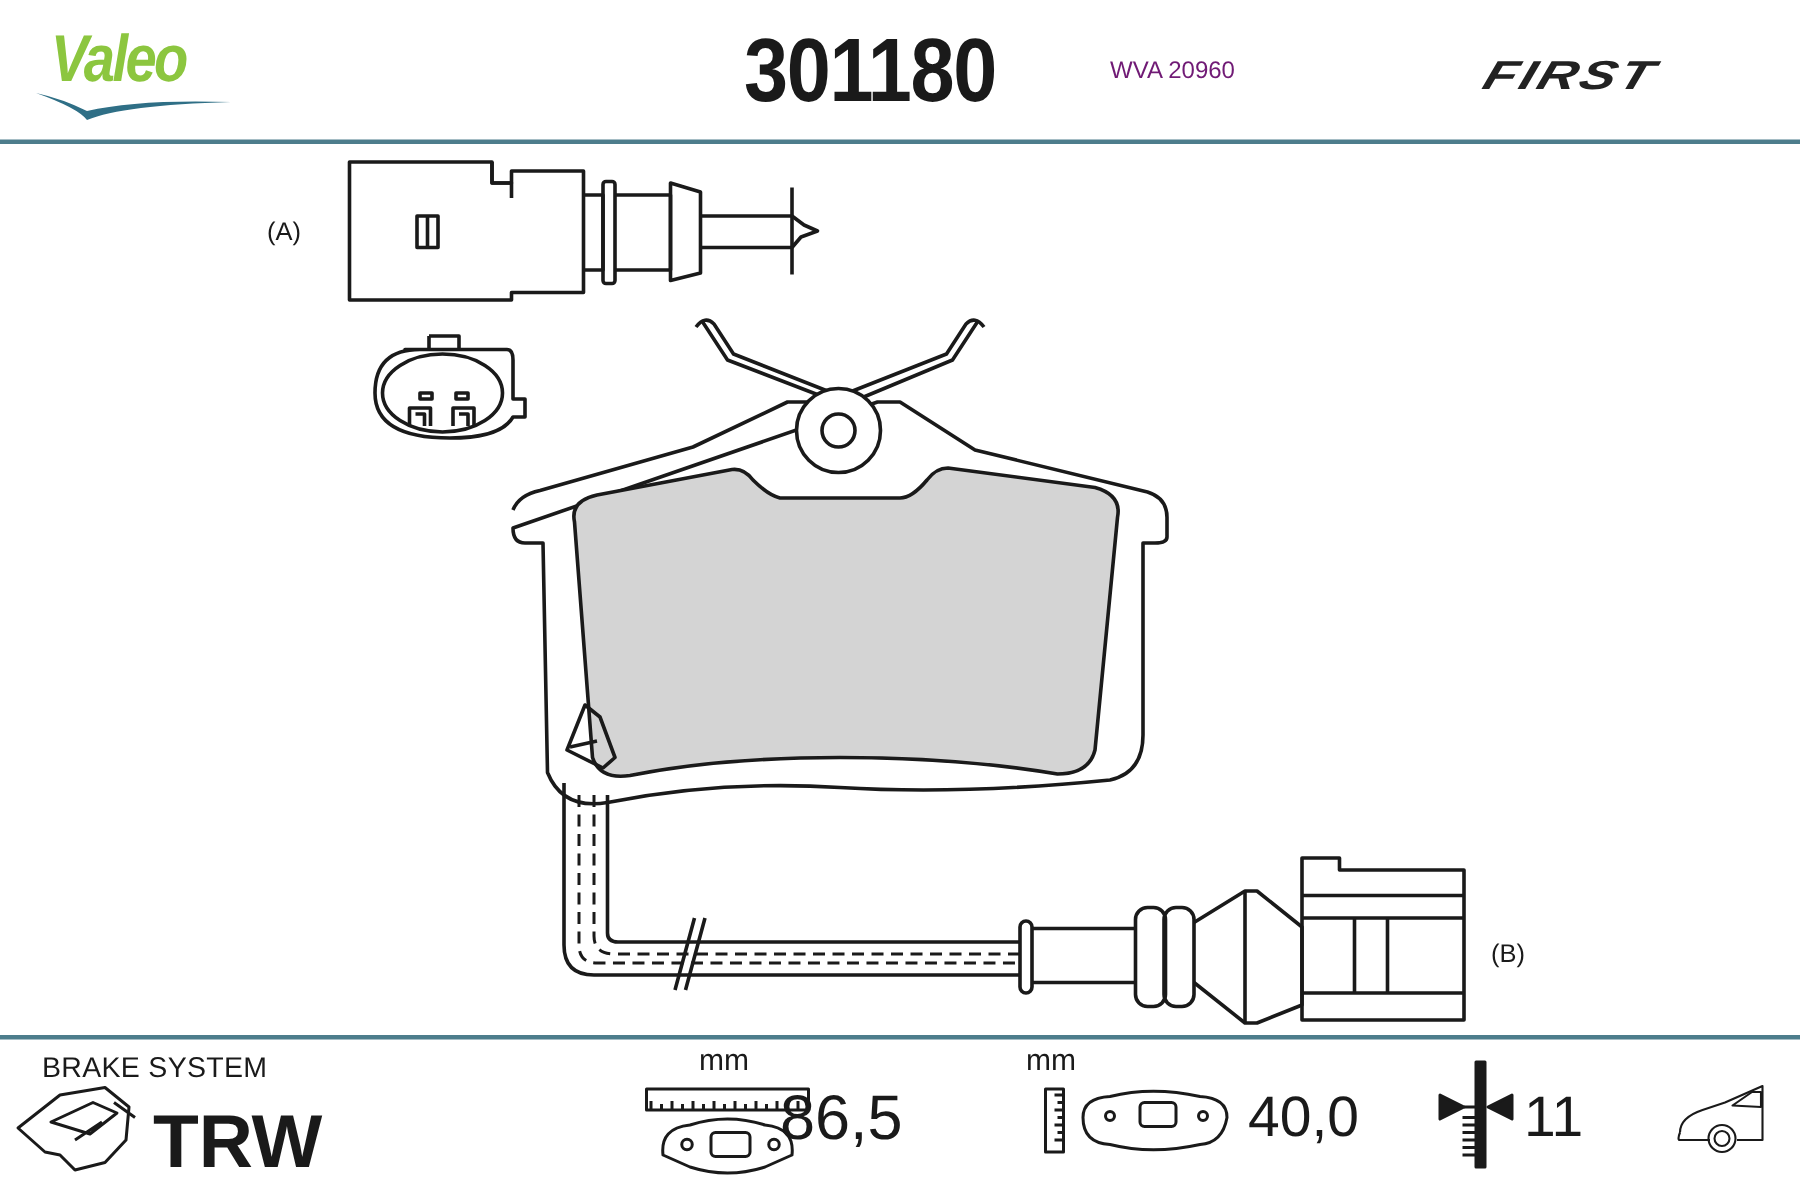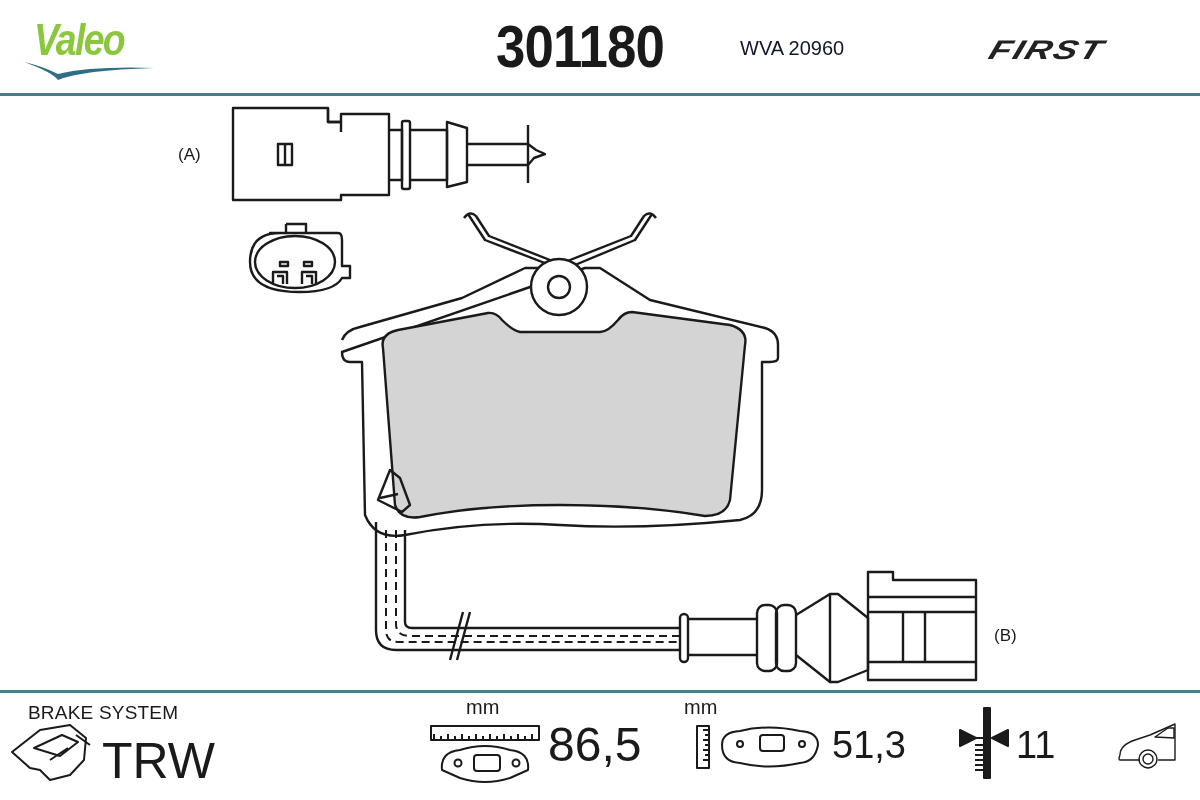--- a/index.html
+++ b/index.html
@@ -1,30 +1,30 @@
 <!DOCTYPE html>
 <html><head>
 <meta charset="utf-8">
 <style>
   html, body { margin:0; padding:0; background:#ffffff; }
   body { width:1200px; height:800px; position:relative; overflow:hidden; font-family:"Liberation Sans", sans-serif; color:#1a1a1a; }
   .abs { position:absolute; }
   .brand { left:22px; top:10px; width:150px; height:70px; }
   .brand-text { position:absolute; left:12px; top:8px; font-family:"Liberation Sans", sans-serif; font-weight:bold; font-style:italic; font-size:44px; letter-spacing:-2px; color:#8cc63f; line-height:44px; transform:scaleX(0.85); transform-origin:left; }
   .part-no { left:496px; top:12px; font-weight:bold; font-size:60px; line-height:70px; letter-spacing:-1px; transform:scaleX(0.88); transform-origin:left; color:#1a1a1a; }
-  .wva { left:740px; top:36px; font-size:20px; line-height:24px; color:#0f172a; }
+  .wva { left:740px; top:36px; font-size:16px; line-height:24px; color:#701a75; }
   .first { left:990px; top:30px; font-size:36px; font-style:italic; font-weight:bold; letter-spacing:2px; line-height:40px; color:#222; transform:skewX(-18deg) scaleY(0.75); }
   .rule { left:0; width:1200px; height:3px; background:#4d7d8c; }
   .label-a { left:178px; top:145px; font-size:17px; }
   .label-b { left:994px; top:626px; font-size:17px; }
   .brake-system { left:28px; top:702px; font-weight:normal; font-size:19px; letter-spacing:0.2px; }
-  .trw { left:102px; top:733px; font-size:50px; line-height:56px; }
+  .trw { left:102px; top:733px; font-size:50px; line-height:56px;font-weight:bold; }
   .mm1 { left:466px; top:696px; font-size:20px; }
   .mm2 { left:684px; top:696px; font-size:20px; }
-  .dim1 { left:548px; top:722px; font-size:48px; line-height:46px; }
+  .dim1 { left:520px; top:722px; font-size:42px; line-height:46px; }
   .dim2 { left:832px; top:722px; font-size:38px; line-height:46px; }
   .dim3 { left:1016px; top:722px; font-size:38px; line-height:46px; }
   svg { position:absolute; left:0; top:0; }
 </style>
 </head>
 <body>
 
 <div class="abs brand">
   <svg width="150" height="70">
     <path d="M2,52 Q30,62 36,70 Q60,60 132,58 Q70,56 36,64 Q20,56 2,52 Z" fill="#2f6f86"></path>
@@ -128,14 +128,14 @@
 </svg>
 
 <div class="abs label-a">(A)</div>
 <div class="abs label-b">(B)</div>
 
 <div class="abs brake-system">BRAKE SYSTEM</div>
 <div class="abs trw">TRW</div>
 <div class="abs mm1">mm</div>
 <div class="abs dim1">86,5</div>
 <div class="abs mm2">mm</div>
-<div class="abs dim2">51,3</div>
+<div class="abs dim2">40,0</div>
 <div class="abs dim3">11</div>
 
 </body></html>

